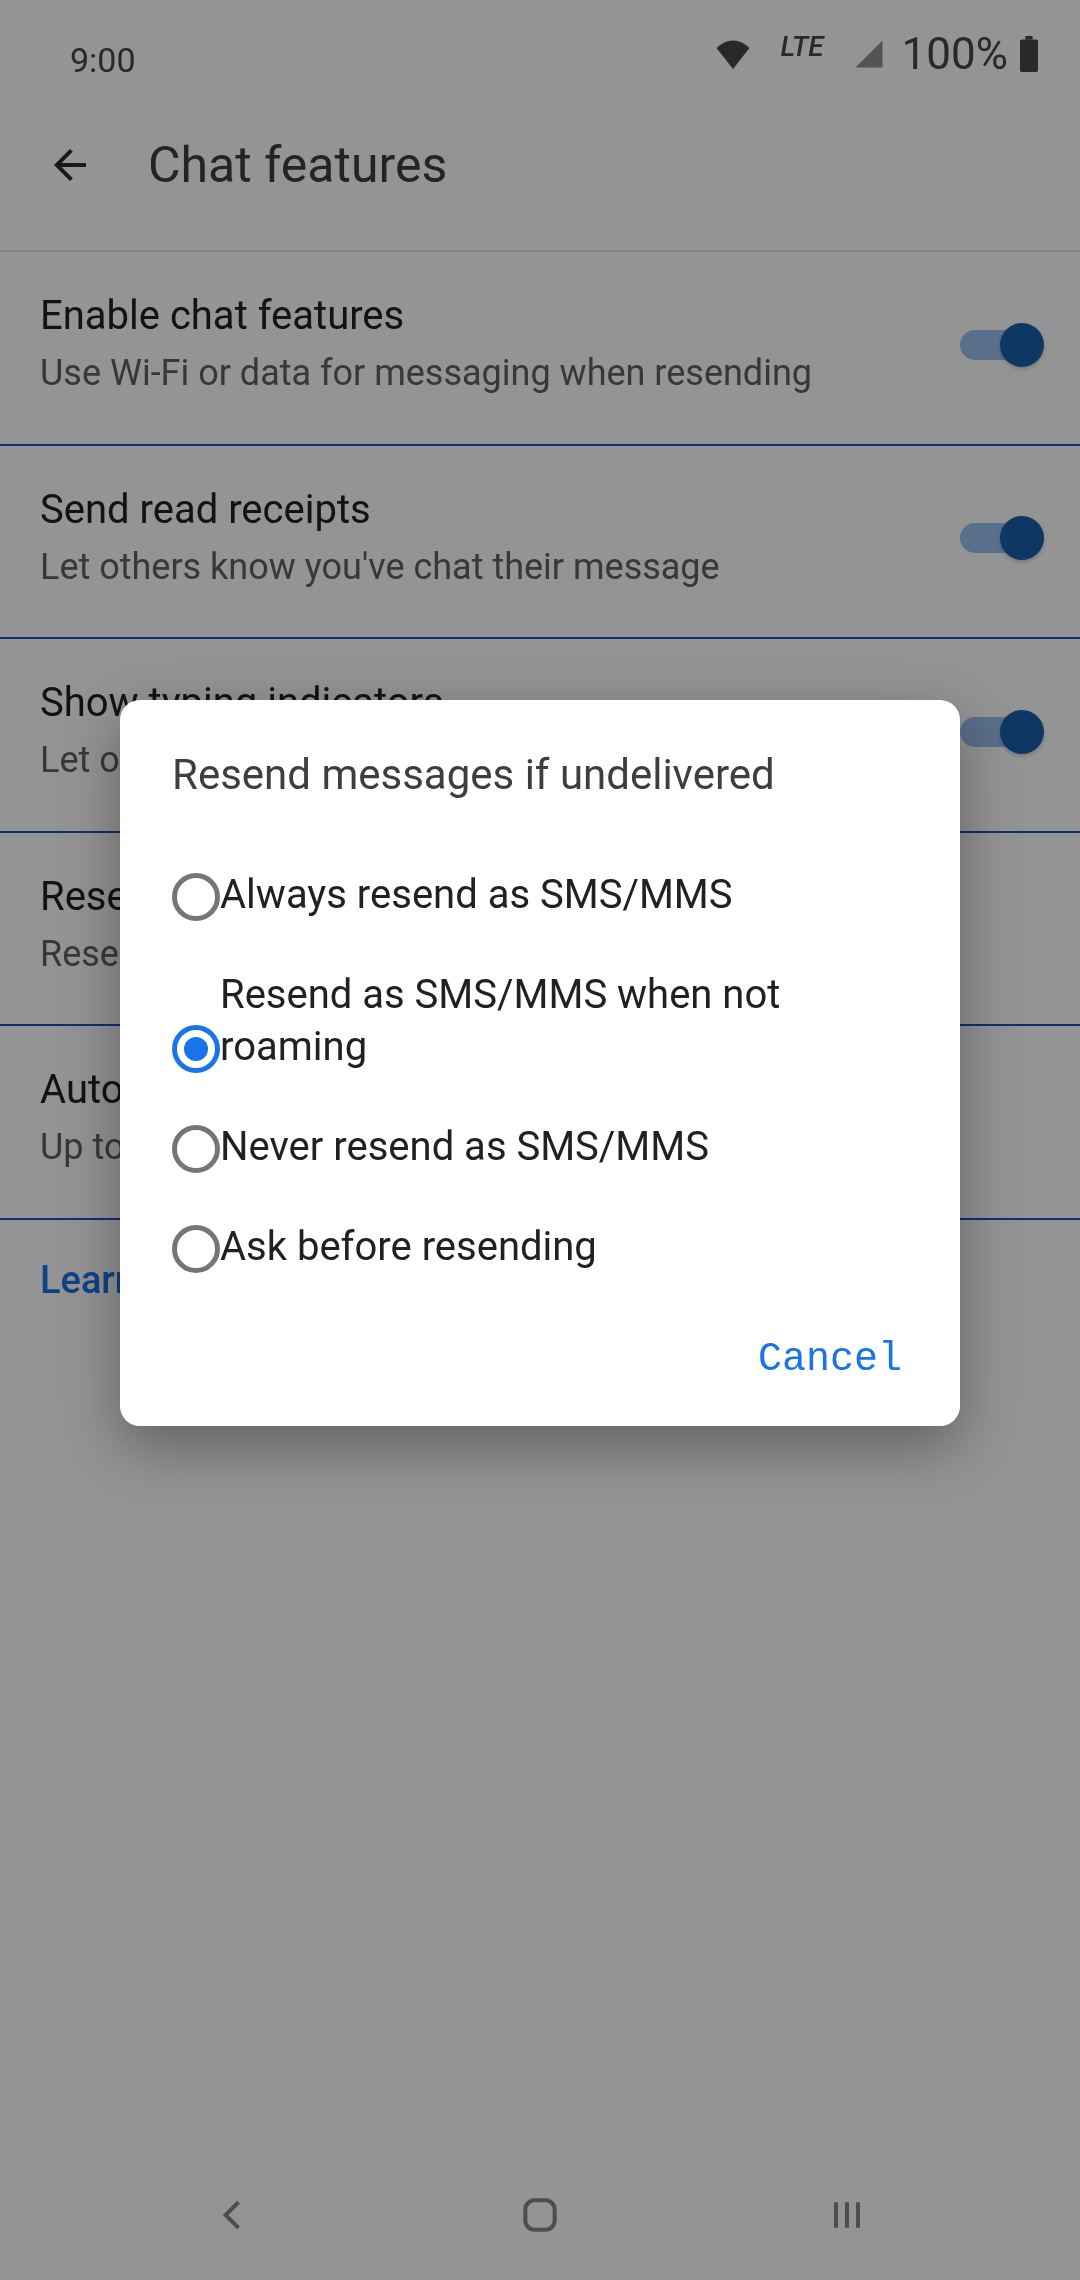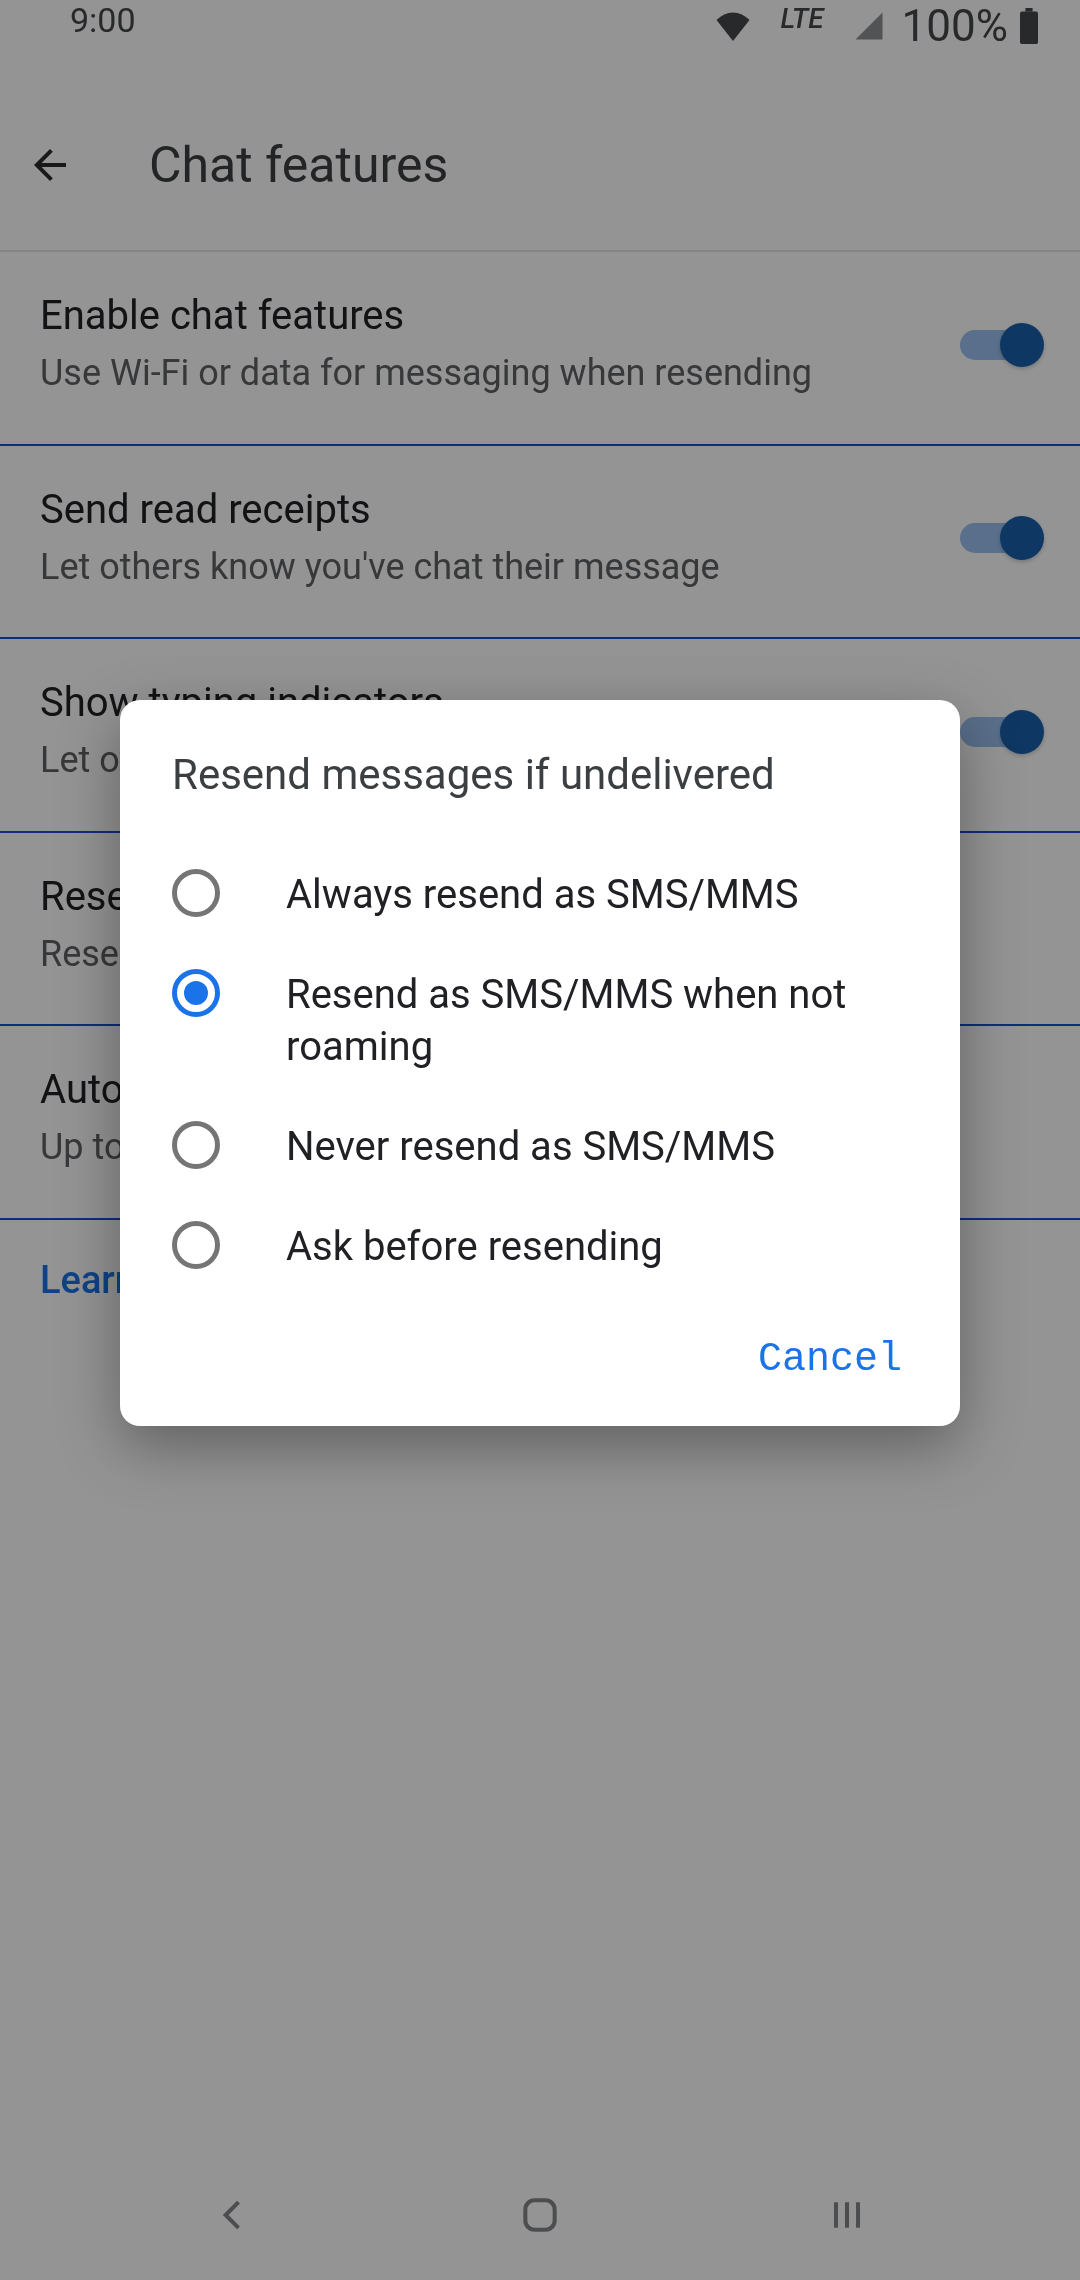--- a/index.html
+++ b/index.html
@@ -8,42 +8,42 @@
     font-family: Roboto, "Helvetica Neue", Arial, sans-serif;
     background: #ffffff;
     position: relative;
     color: #202124;
   }
 
   
   .status-bar {
     height: 80px;
     display: flex;
-    align-items: flex-start;
+    align-items: flex-end;
     justify-content: space-between;
     padding: 0 40px 0 70px;
     font-size: 34px;
     color: #454749;
   }
   .status-right {
     display: flex;
     align-items: center;
     gap: 10px;
   }
   .status-right svg { display: block; }
   .lte { font-size: 28px; font-weight: 500; margin: 0 18px; position: relative; top: -8px; font-style: italic; }
   .batt-pct { font-size: 44px; margin-left: 6px; }
 
   
   .toolbar {
     height: 170px;
     display: flex;
     align-items: center;
-    padding-left: 20px;
-    gap: 69px;
+    padding-left: 40px;
+    gap: 48px;
   }
   .toolbar-title {
     font-size: 50px;
     color: #3c3f41;
     font-weight: 400;
   }
   .back-btn { width: 60px; height: 60px; display:flex; align-items:center; justify-content:center; }
 
   
   .list { border-top: 2px solid #e6e6e6; }
@@ -90,21 +90,21 @@
   }
   .dialog {
     position: absolute; left: 120px; right: 120px; top: 700px;
     background: #ffffff; border-radius: 20px;
     box-shadow: 0 20px 60px rgba(0,0,0,.35);
     padding: 50px 52px 34px 52px;
   }
   .dialog-title { font-size: 42px; color: #3c3f41; margin-bottom: 46px; }
   .options { display: flex; flex-direction: column; }
   .option {
-    display: flex; align-items: flex-start; gap: 66px;
+    display: flex; align-items: flex-end; 
     padding: 24px 0;
   }
   .radio {
     width: 48px; height: 48px; border-radius: 50%;
     border: 5px solid #757575; flex-shrink: 0;
     display: flex; align-items: center; justify-content: center;
   }
   .radio.selected { border-color: #1a73e8; }
   .radio.selected::after {
     content: ""; width: 24px; height: 24px; border-radius: 50%; background: #1a73e8;

